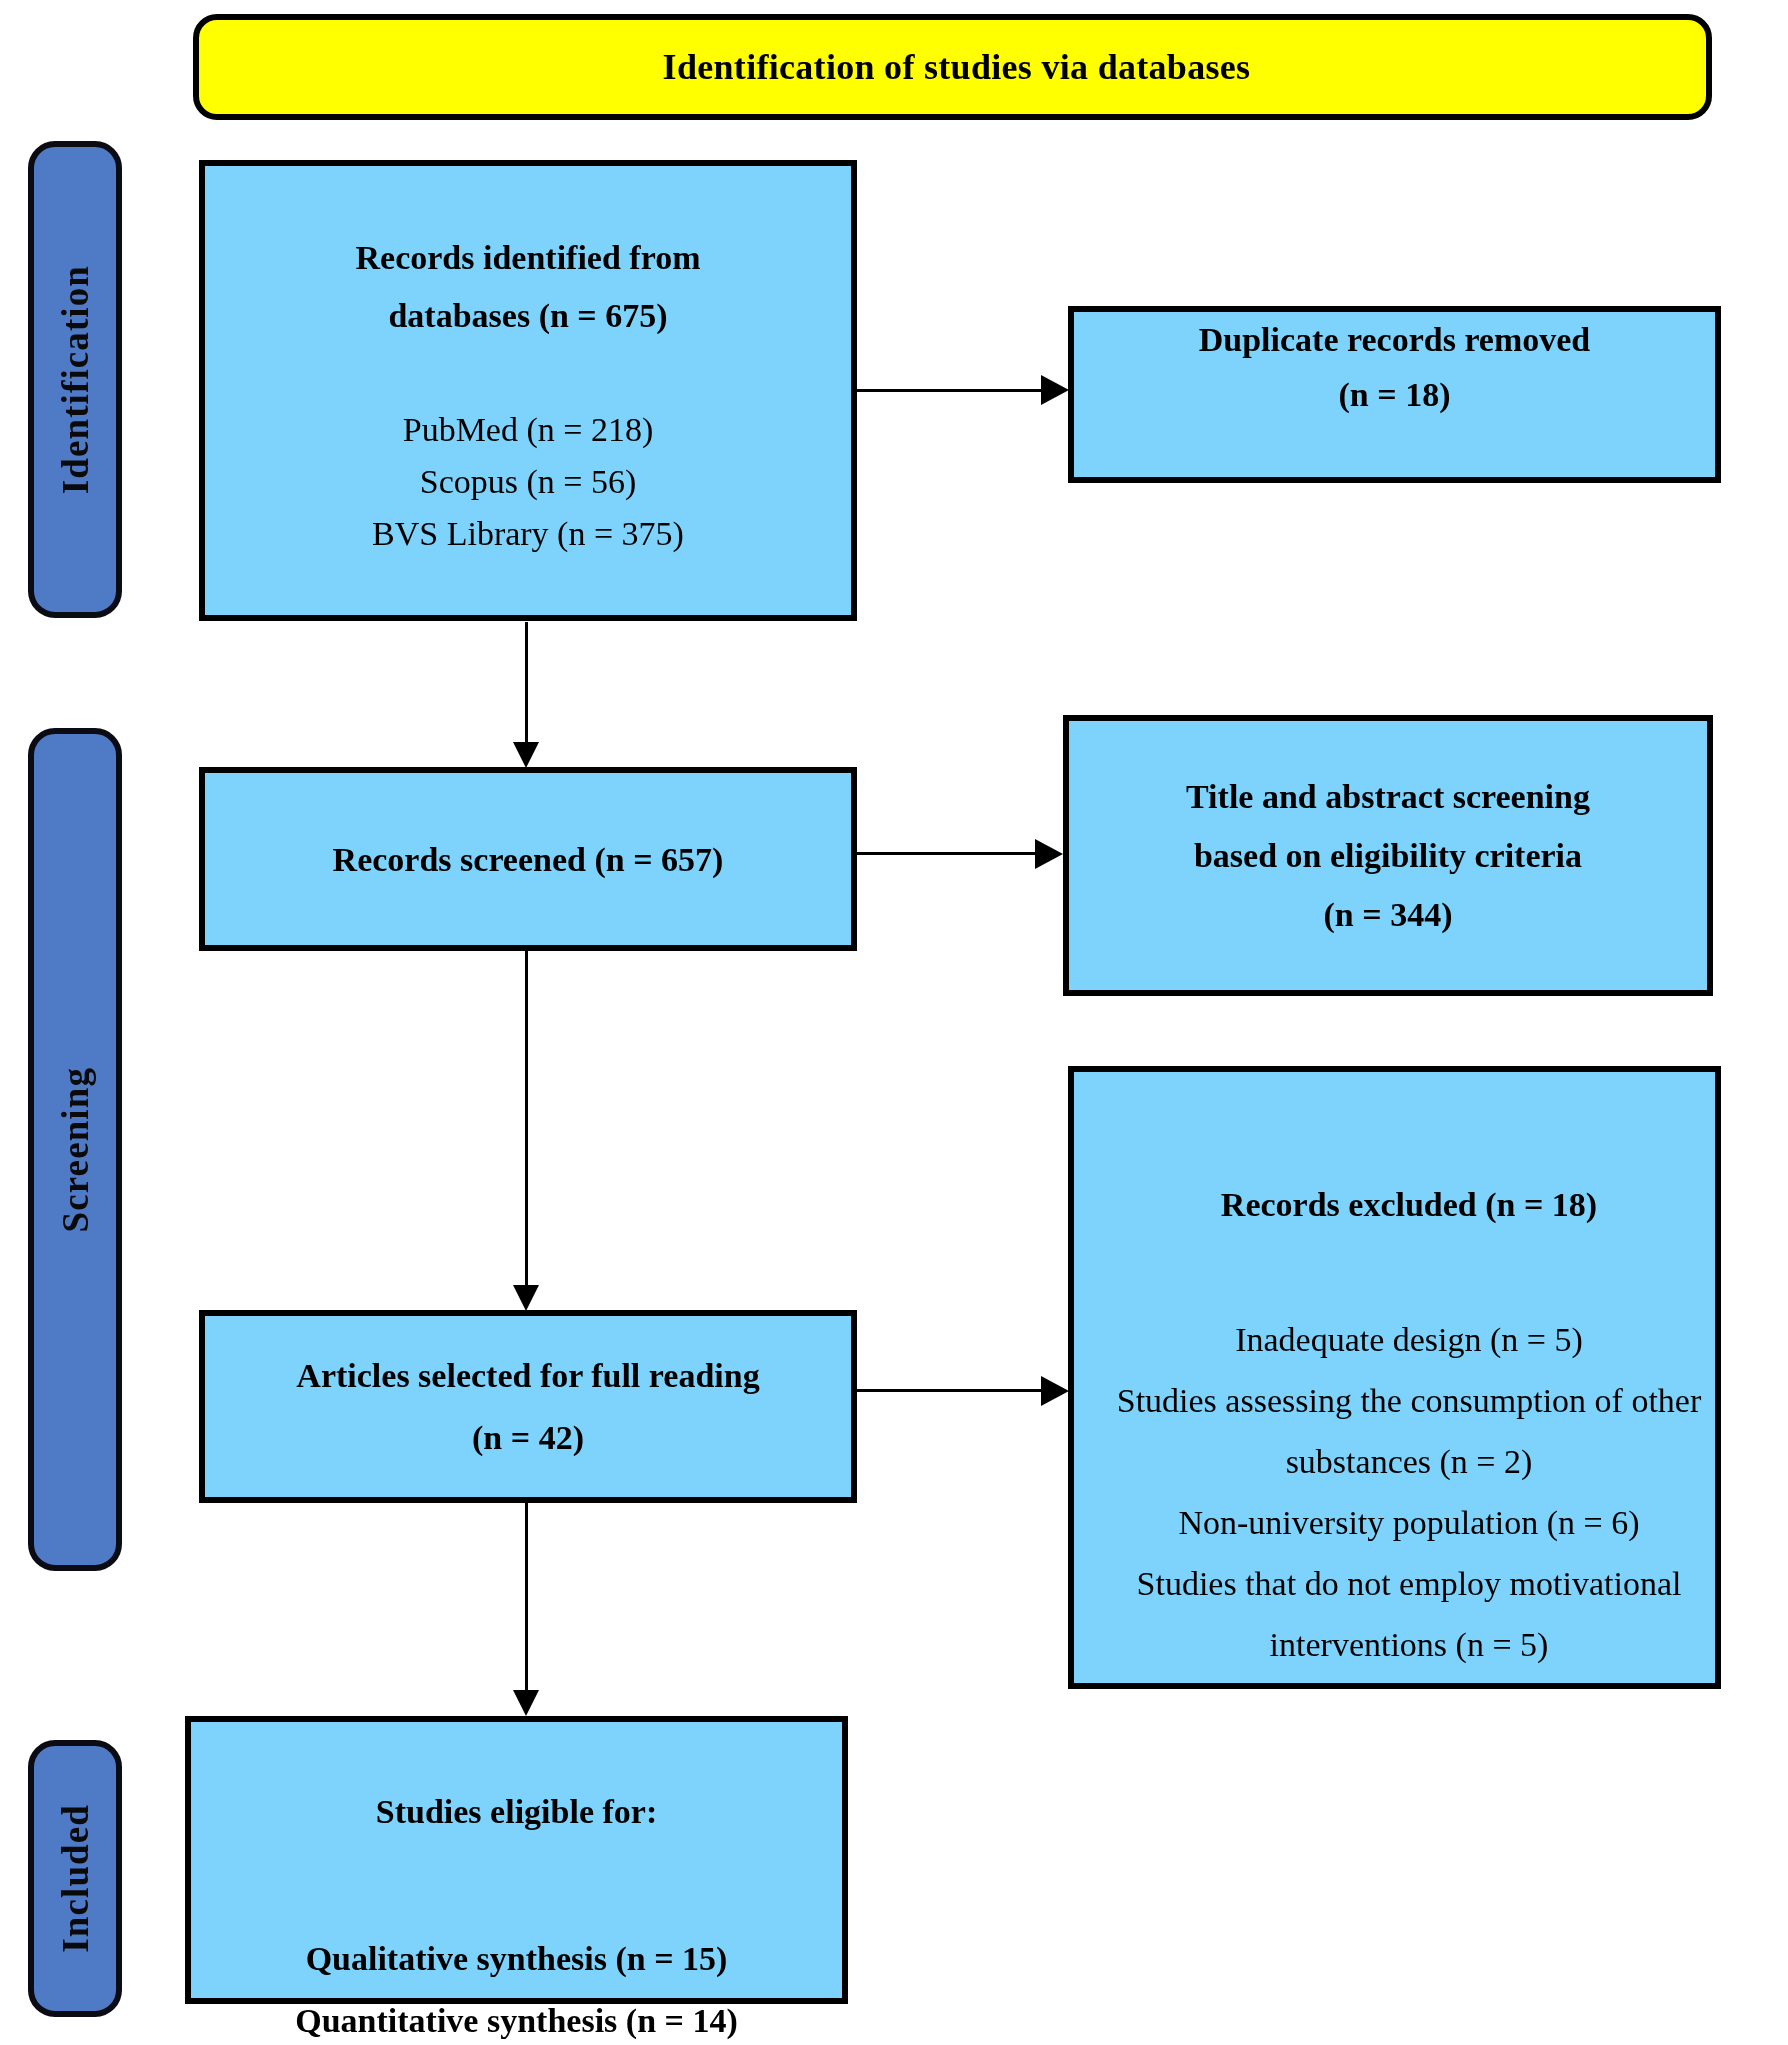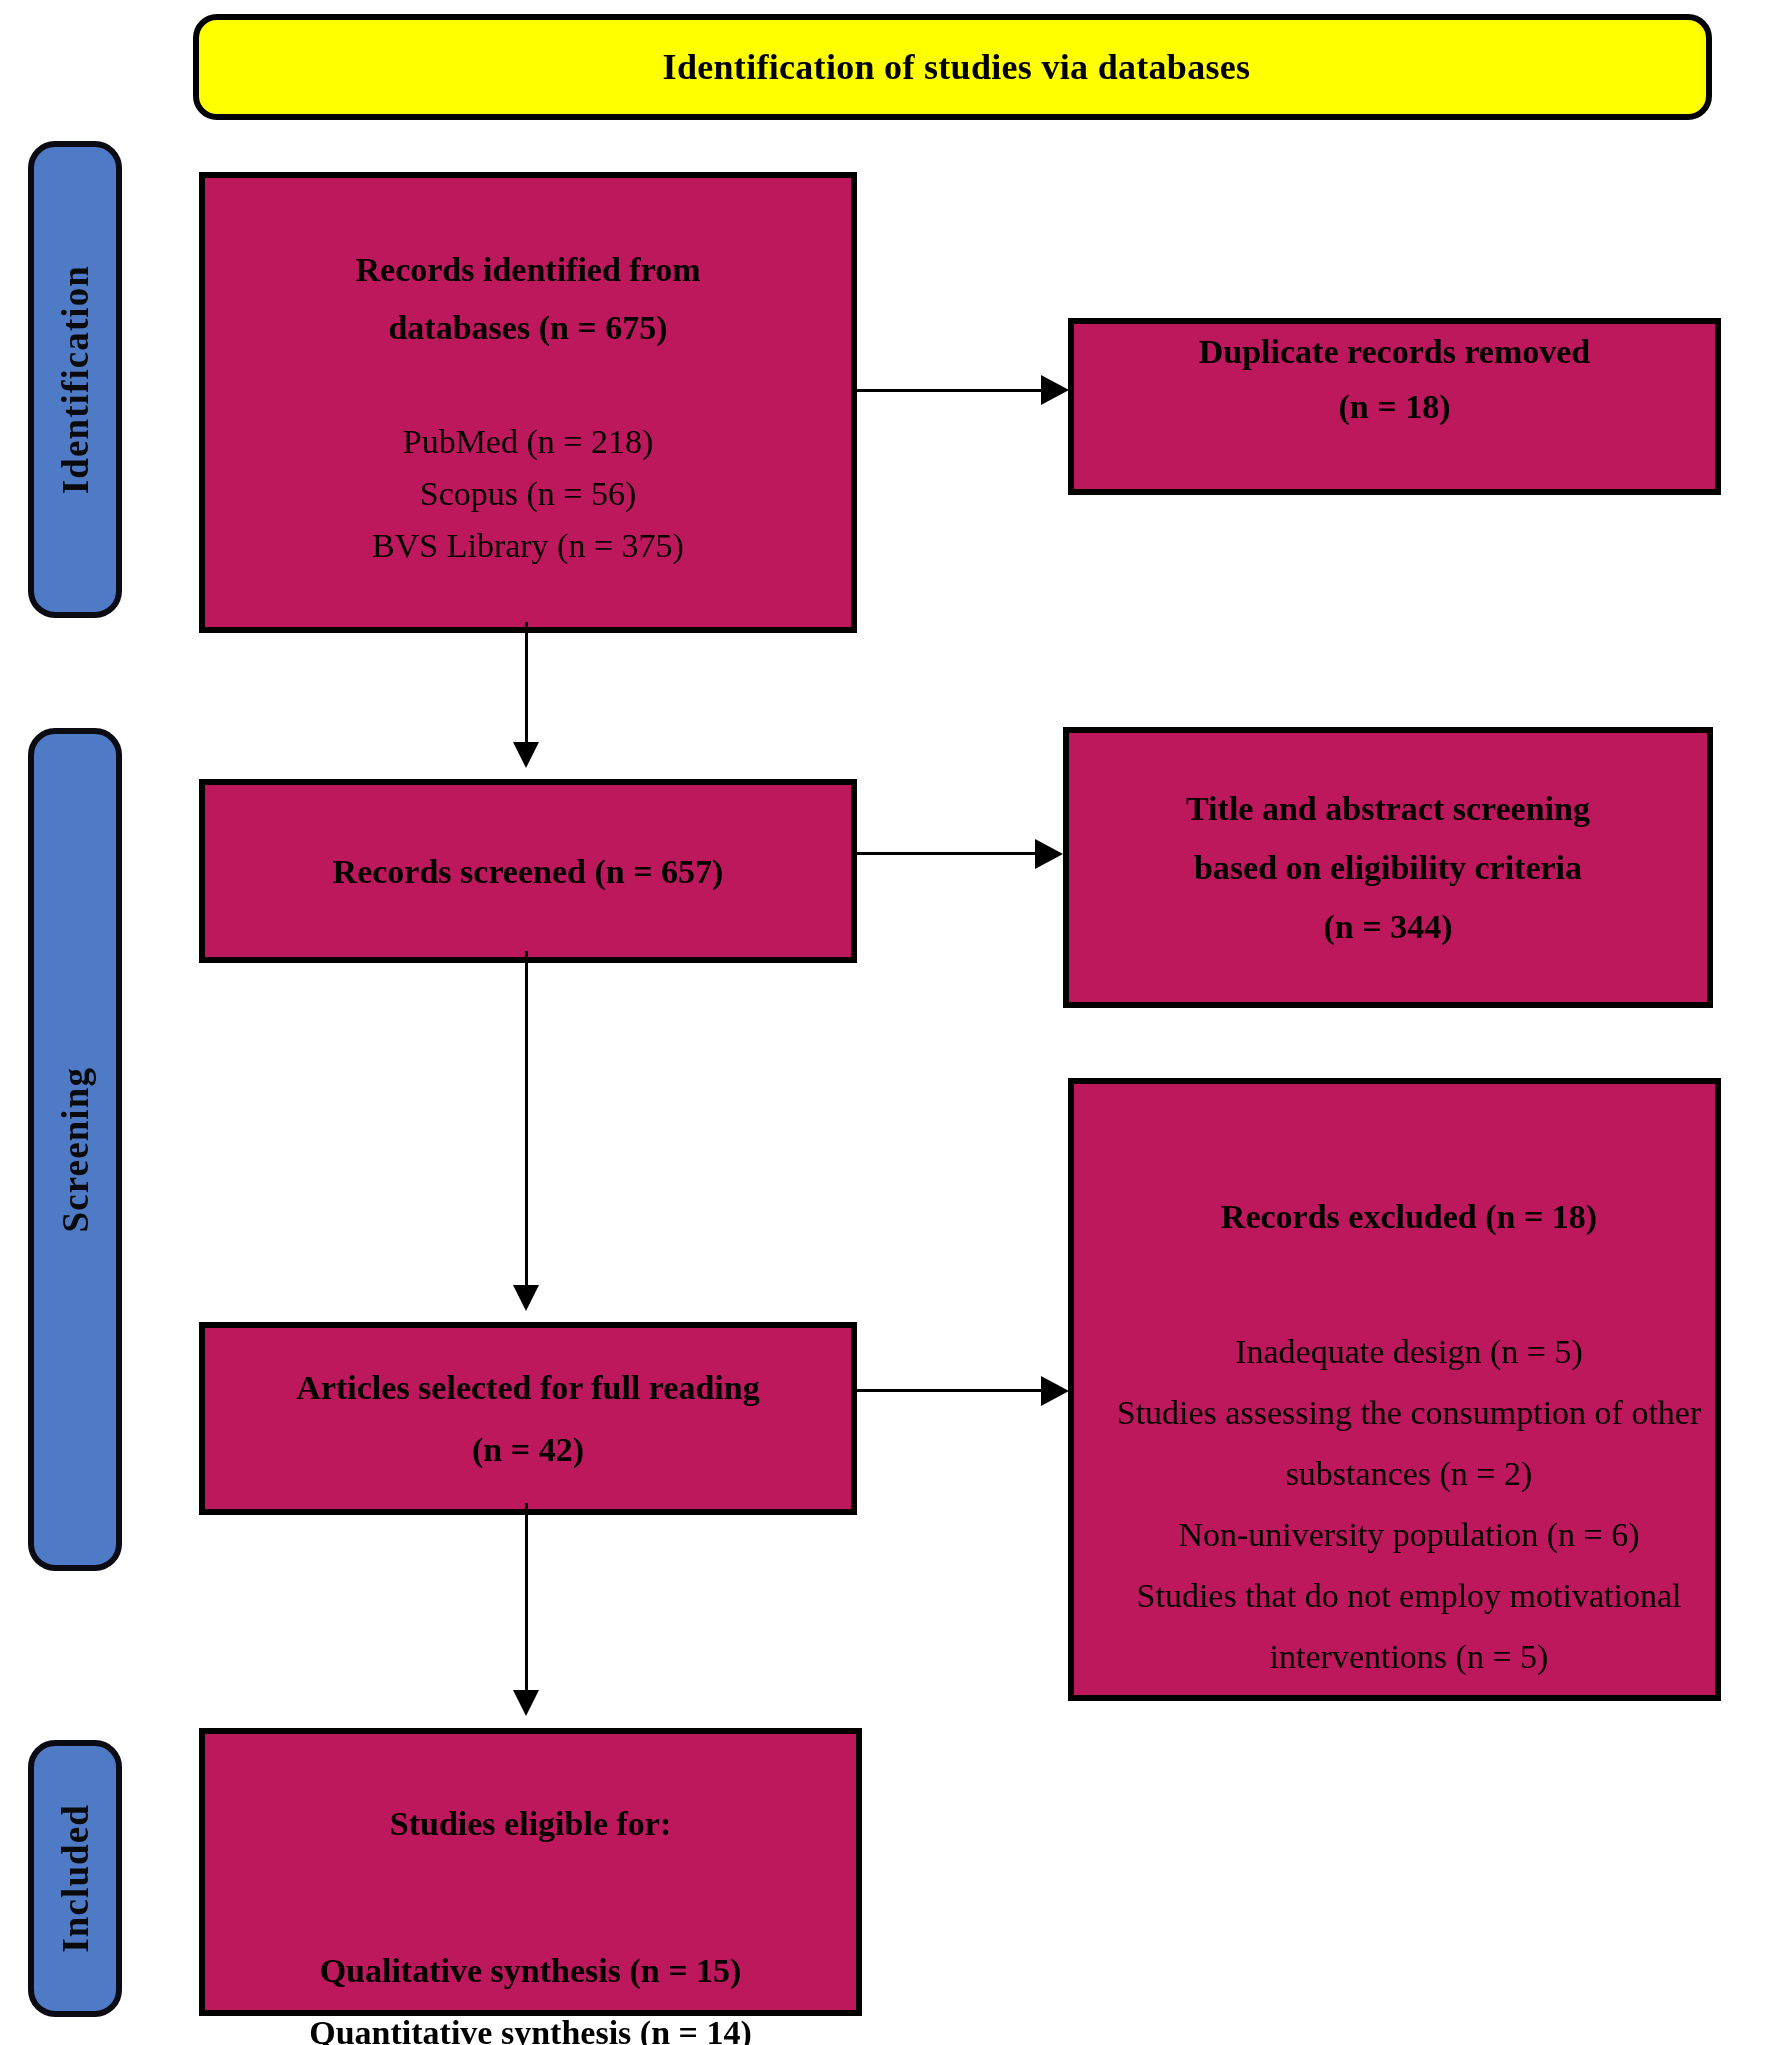--- a/index.html
+++ b/index.html
@@ -40,39 +40,38 @@
     color: #0a0a0a;
     letter-spacing: 1.1px;
     white-space: nowrap;
   }
   #bar-identification { top: 141px;  height: 477px;  }
   #bar-screening      { top: 728px; height: 843px; }
   #bar-included       { top: 1740px; height: 277px;  }
   
   .flow-box {
     position: absolute;
-    background: #be185d;
+    background: #7dd3fc;
     border: 6.2px solid #000000;
     box-sizing: border-box;
     text-align: center;
     font-size: 34px;
     line-height: 1.0;
-    margin-top: 12px;
   }
   #box-identified { left: 199px; top: 160px;  width: 658px; height: 461px; }
   #box-duplicates { left: 1068px; top: 306px;  width: 653px; height: 177px;
                     display: flex; justify-content: center; }
   #box-screened   { left: 199px; top: 767px; width: 658px; height: 184px;
                     display: flex; align-items: center; justify-content: center; }
   #box-title-abstract { left: 1063px; top: 715px; width: 650px; height: 281px;
                     display: flex; align-items: center; justify-content: center; }
   #box-full-reading { left: 199px; top: 1310px; width: 658px; height: 193px;
                     display: flex; align-items: center; justify-content: center; }
   #box-excluded   { left: 1068px; top: 1066px; width: 653px; height: 623px; padding-left: 29px; }
-  #box-eligible   { left: 199px; top: 1716px; width: 663px; height: 288px; }
+  #box-eligible   { left: 185px; top: 1716px; width: 663px; height: 288px; }
 
   #box-identified .heading { margin-top: 63px; line-height: 58px; font-weight: bold; }
   #box-identified .list    { margin-top: 59px; line-height: 52px; }
 
   #box-duplicates .lines   { line-height: 55px; font-weight: bold; }
   #box-screened .lines     { line-height: 55px; font-weight: bold; }
   #box-title-abstract .lines { line-height: 59px; font-weight: bold; }
   #box-full-reading .lines { line-height: 62px; font-weight: bold; }
 
   #box-excluded .heading { margin-top: 102px; line-height: 61px; font-weight: bold; }

